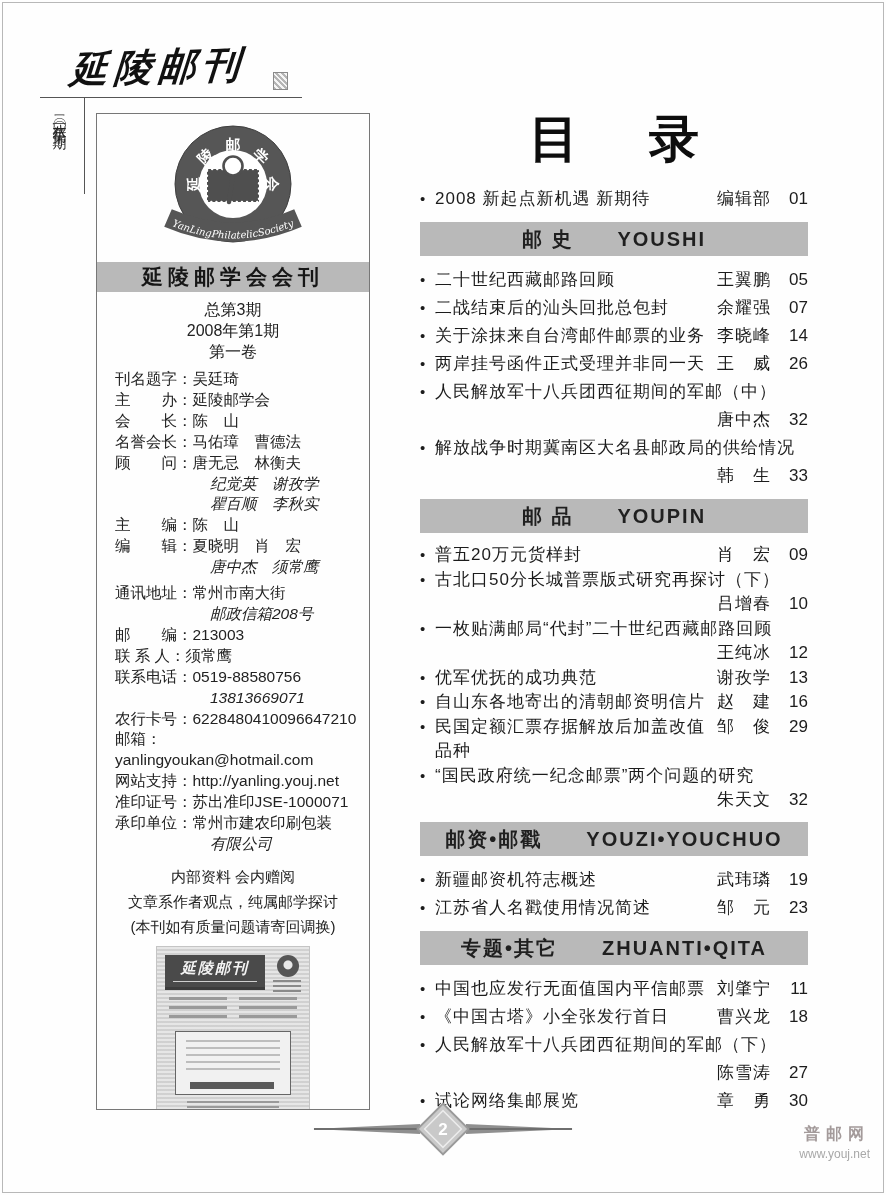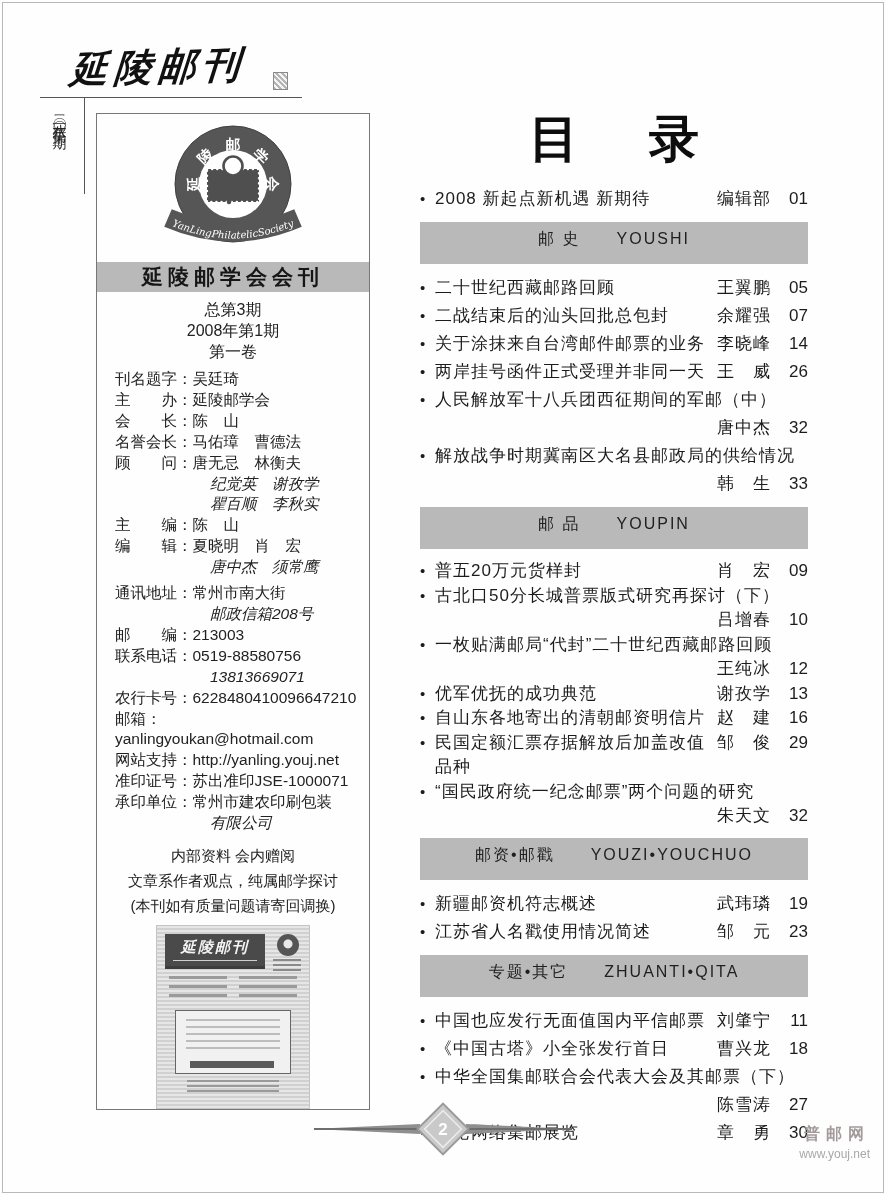--- a/index.html
+++ b/index.html
@@ -55,22 +55,22 @@
   .toc{position:absolute;left:420px;top:108px;width:388px;}
   .toc-title{margin:0;text-align:center;font-size:50px;font-weight:900;color:#0d0d0d;
     letter-spacing:28px;text-indent:28px;line-height:62px;}
   .toc-row{display:flex;align-items:baseline;line-height:28px;font-size:17px;color:#1c1c1c;}
   .toc-row .blt{width:15px;font-size:15px;}
   .toc-row .ttl{flex:1;letter-spacing:1px;}
   .toc-row .auth{margin-left:8px;letter-spacing:1px;white-space:nowrap;}
   .toc-row .pg{width:28px;text-align:right;margin-left:9px;}
   .toc-row.wrapa{justify-content:flex-end;}
   .lead{margin-top:15px;}
-  .section-bar{height:42px;line-height:34px;background:#b9b9b9;text-align:center;
-    font-size:16px;letter-spacing:2px;color:#1f1f1f;margin:9px 0 10px;font-weight:400;}
+  .section-bar{height:34px;line-height:34px;background:#b9b9b9;text-align:center;
+    font-size:20px;letter-spacing:2px;color:#1f1f1f;margin:9px 0 10px;font-weight:700;}
   .sec-list{margin-bottom:2px;}
   .sec-list.compact .toc-row{line-height:24.5px;}
 
   
   .footer-orn{position:absolute;left:310px;top:1101px;}
   .watermark{position:absolute;right:16px;top:1124px;text-align:right;}
   .wm-name{font-family:"DejaVu Serif",serif;font-weight:bold;font-size:16px;color:#a39a9a;letter-spacing:6px;}
   .wm-url{font-size:12px;color:#a8a8a8;margin-top:2px;}
 </style>
 </head>
@@ -121,20 +121,21 @@
         <div class="info-line">名誉会长：马佑璋　曹德法</div>
         <div class="info-line">顾　　问：唐无忌　林衡夫</div>
         <div class="info-line indent">纪觉英　谢孜学</div>
         <div class="info-line indent">瞿百顺　李秋实</div>
         <div class="info-line">主　　编：陈　山</div>
         <div class="info-line">编　　辑：夏晓明　肖　宏</div>
         <div class="info-line indent">唐中杰　须常鹰</div>
         <div class="info-line gap">通讯地址：常州市南大街</div>
         <div class="info-line indent">邮政信箱208号</div>
         <div class="info-line">邮　　编：213003</div>
+        <div class="info-line">联 系 人：须常鹰</div>
         <div class="info-line">联系电话：0519-88580756</div>
         <div class="info-line indent">13813669071</div>
         <div class="info-line">农行卡号：6228480410096647210</div>
         <div class="info-line">邮箱：yanlingyoukan@hotmail.com</div>
         <div class="info-line">网站支持：http://yanling.youj.net</div>
         <div class="info-line">准印证号：苏出准印JSE-1000071</div>
         <div class="info-line">承印单位：常州市建农印刷包装</div>
         <div class="info-line indent">有限公司</div>
       </div>
     <div class="notes" id="notes-lines">
@@ -286,21 +287,21 @@
             <span class="pg">11</span>
           </div>
           <div class="toc-row">
             <span class="blt">•</span>
             <span class="ttl">《中国古塔》小全张发行首日</span>
             <span class="auth">曹兴龙</span>
             <span class="pg">18</span>
           </div>
           <div class="toc-row wrapt">
             <span class="blt">•</span>
-            <span class="ttl">中华全国集邮联合会代表大会及其邮票（下）</span>
+            <span class="ttl">人民解放军十八兵团西征期间的军邮（下）</span>
           </div>
           <div class="toc-row wrapa">
             <span class="auth">陈雪涛</span>
             <span class="pg">27</span>
           </div>
           <div class="toc-row">
             <span class="blt">•</span>
             <span class="ttl">试论网络集邮展览</span>
             <span class="auth">章　勇</span>
             <span class="pg">30</span>

